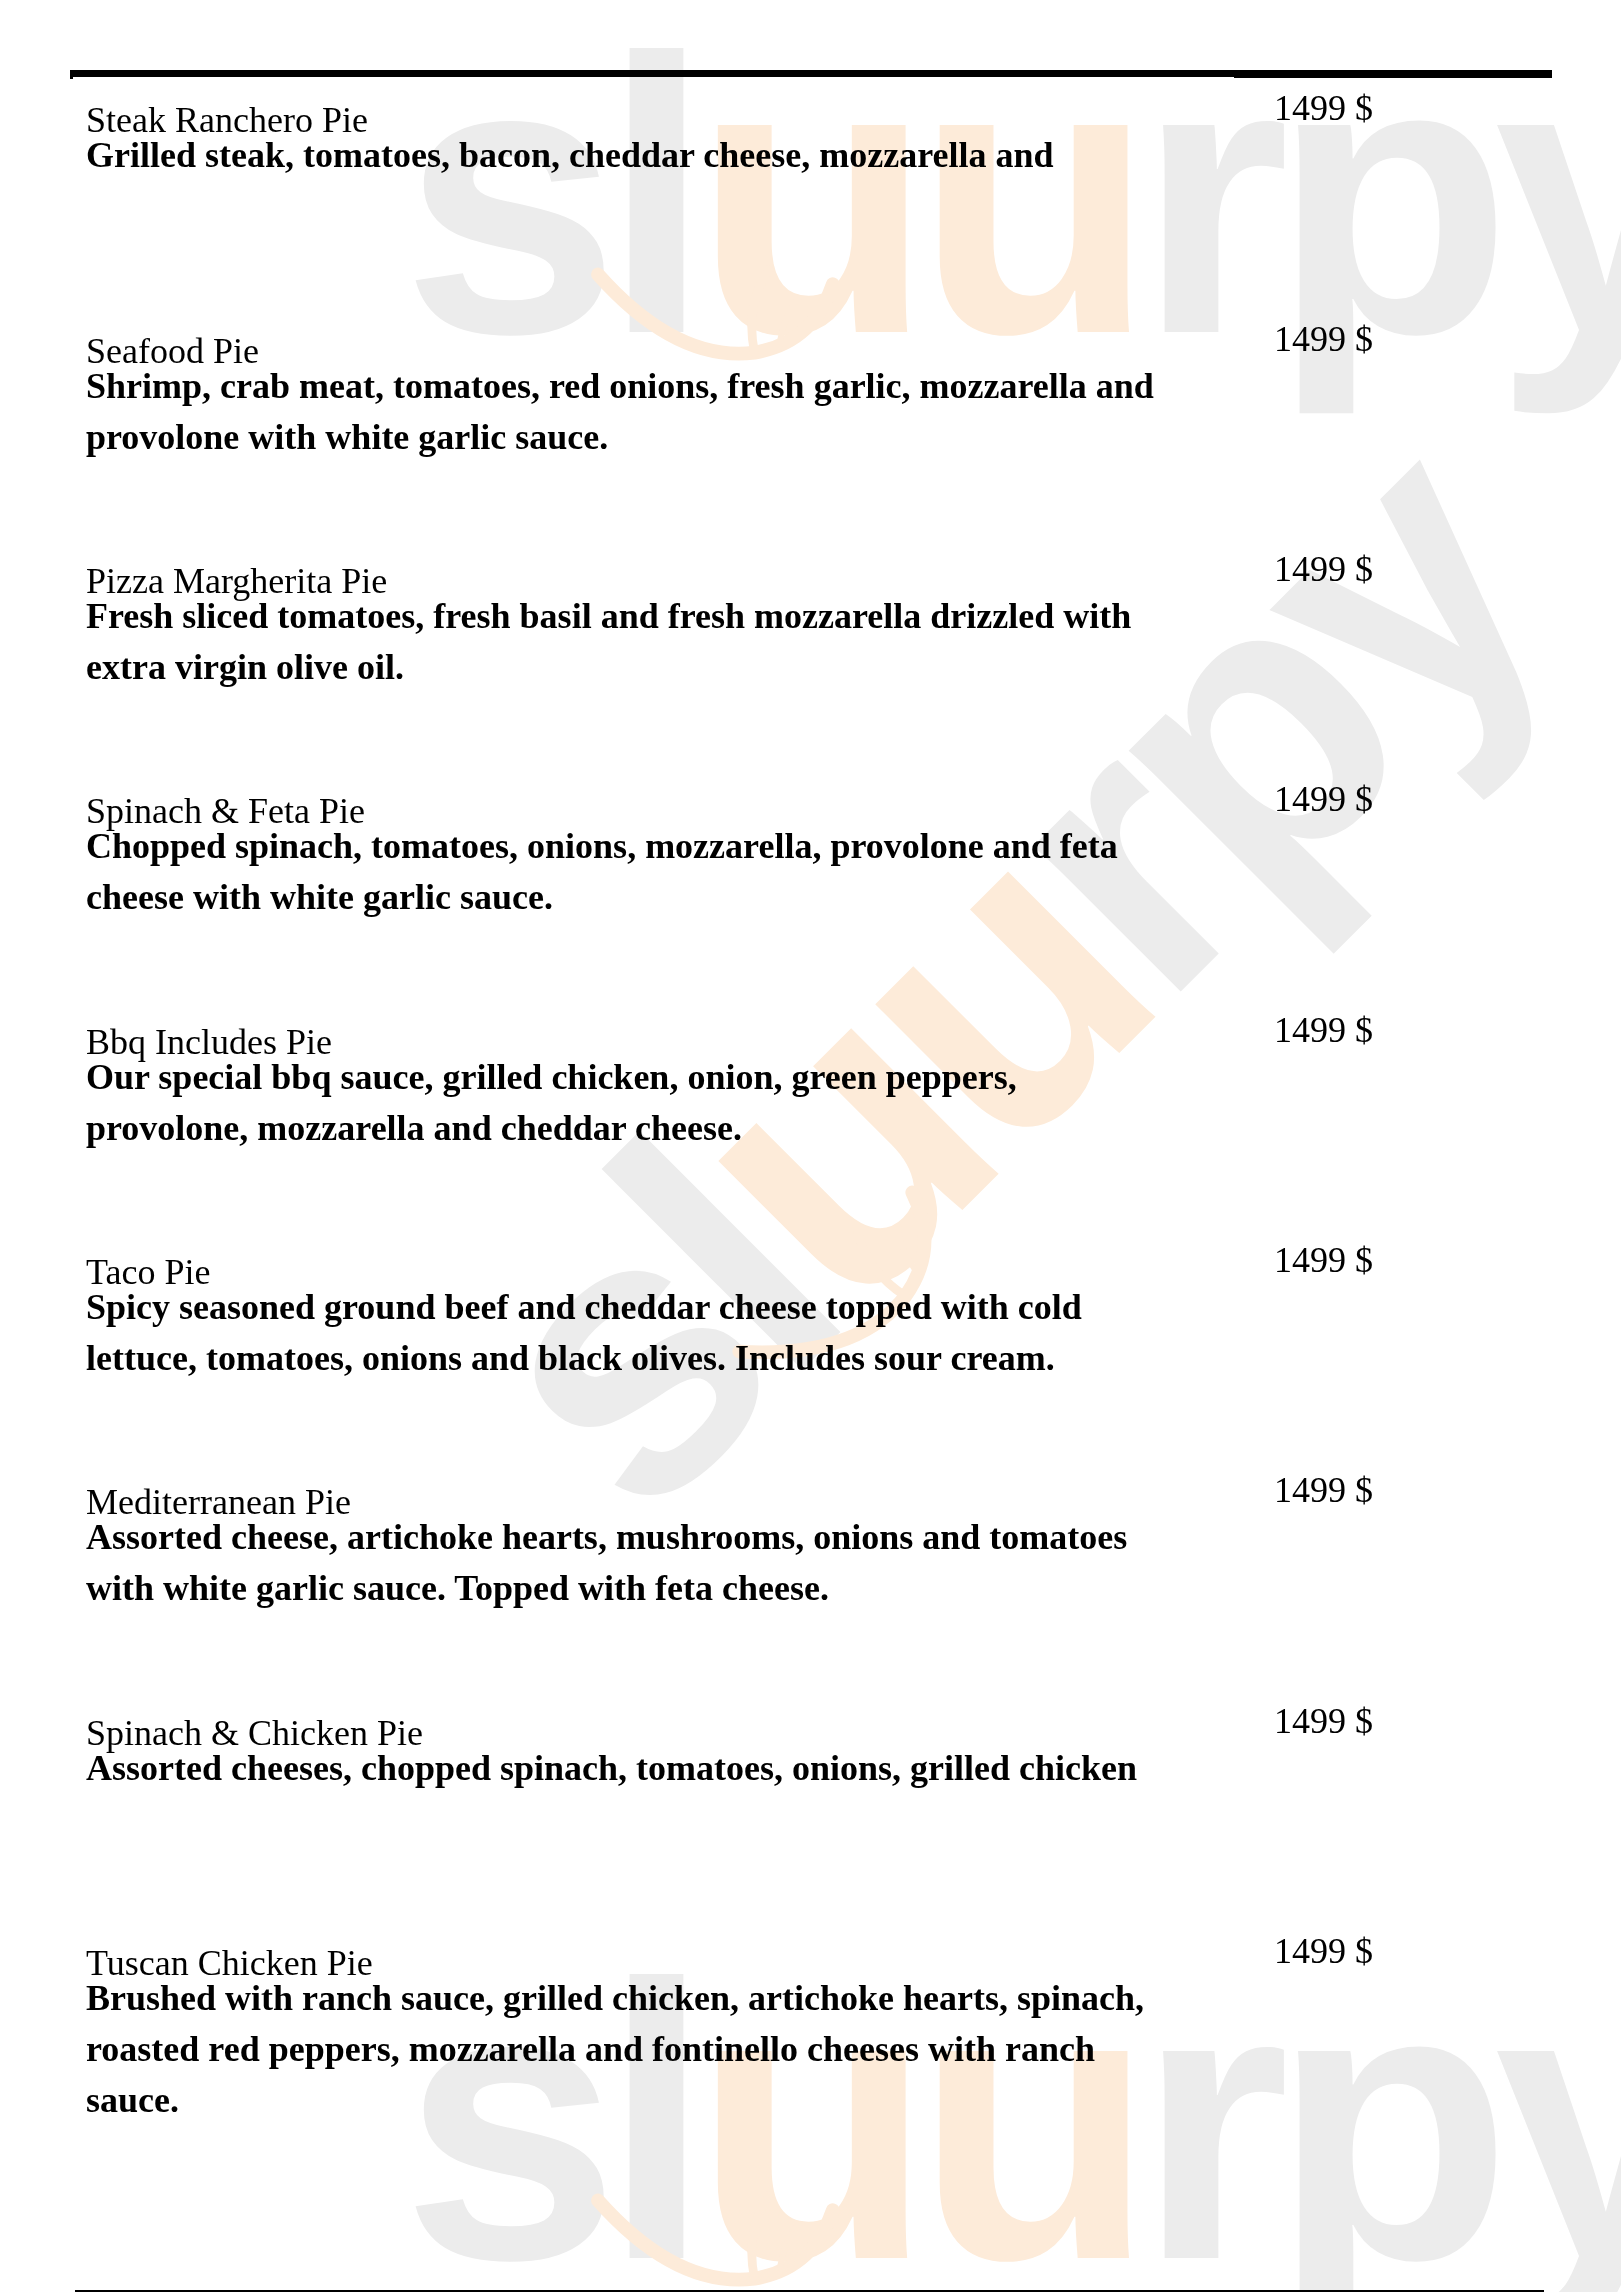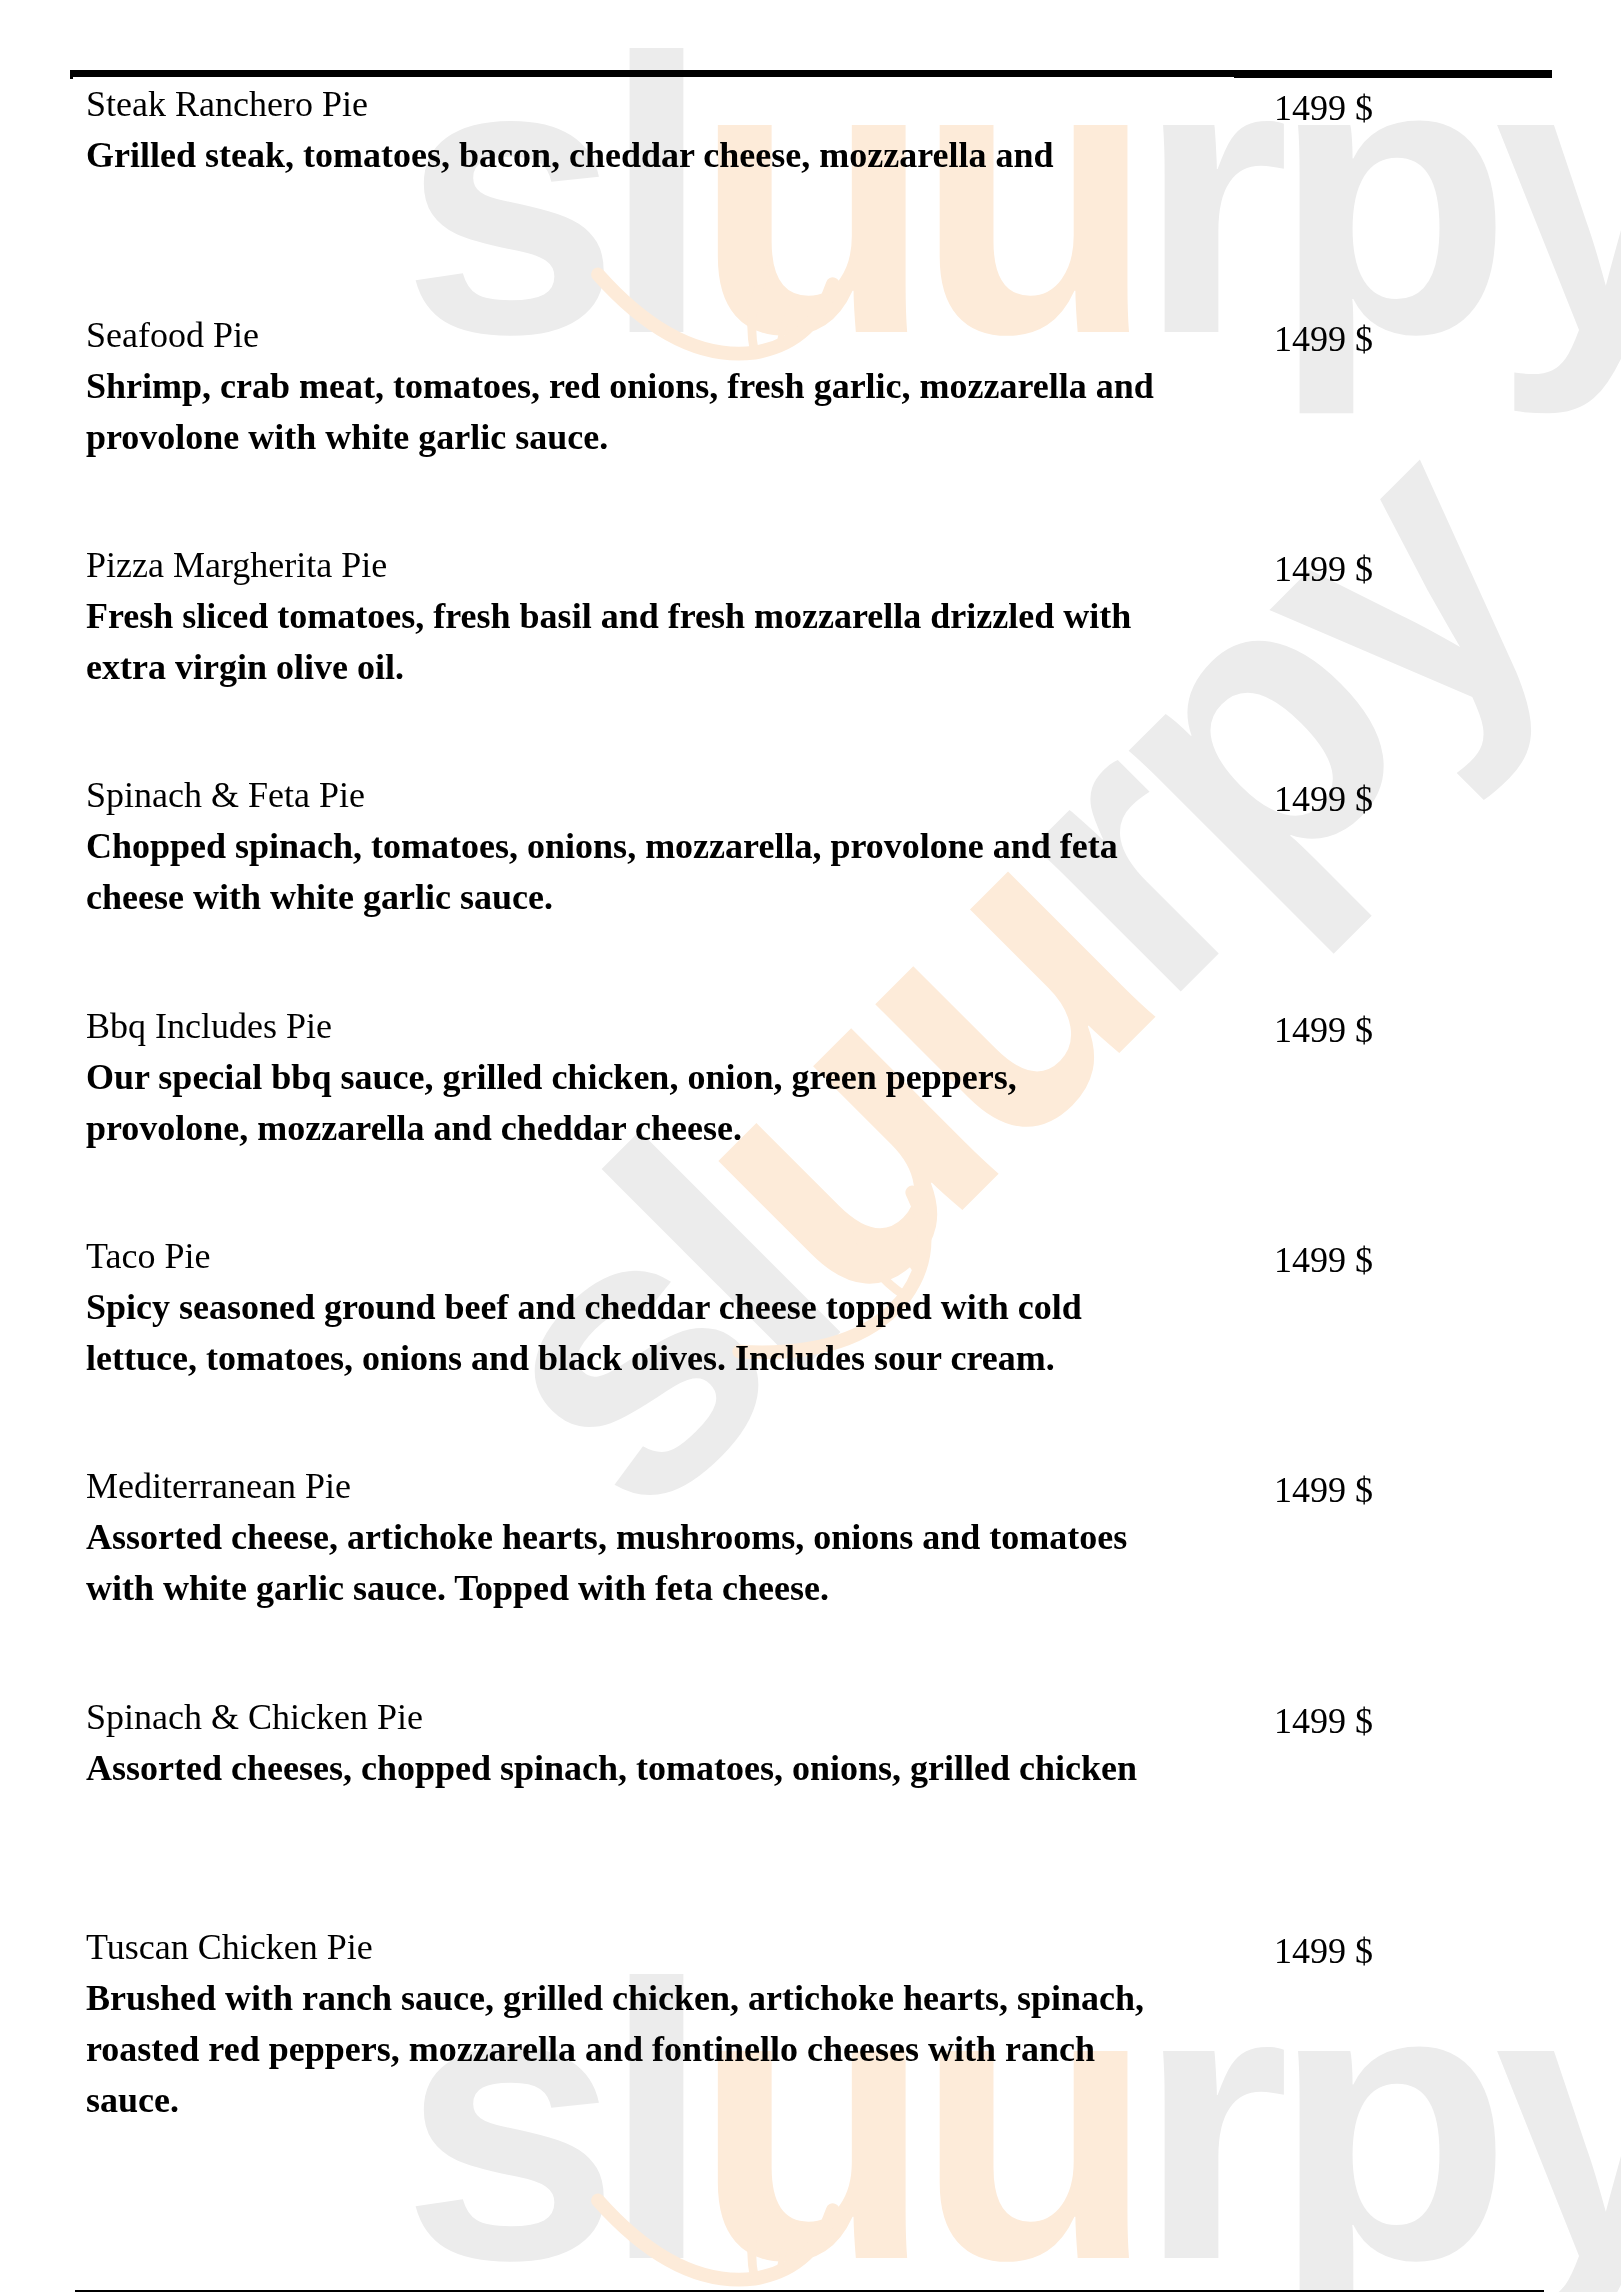--- a/index.html
+++ b/index.html
@@ -83,21 +83,21 @@
       position: absolute;
       left: 0;
       width: 1621px;
     }
     .item-name, .item-desc-line, .item-price {
       position: absolute;
       font-size: 36px;
       line-height: 51px;
       white-space: nowrap;
     }
-    .item-name { left: 86px; top: 0; }
+    .item-name { left: 86px; top: 16px; }
     .item-price { left: 1274px; top: 4px; }
     .item-desc { position: absolute; left: 86px; top: 51px; width: 1176px; }
     .item-desc-line { position: relative; display: block; font-weight: bold; }
   </style>
 </head>
 <body>
 
 <div class="watermark" style="left:392px; top:19.6px; width:863px; height:353px;">
   <div class="wm-letters" style="top:-19.6px; left:9.8px;">
     <span class="wm-gray">sl</span><span class="wm-orange">uu</span><span class="wm-gray">rpy</span>

